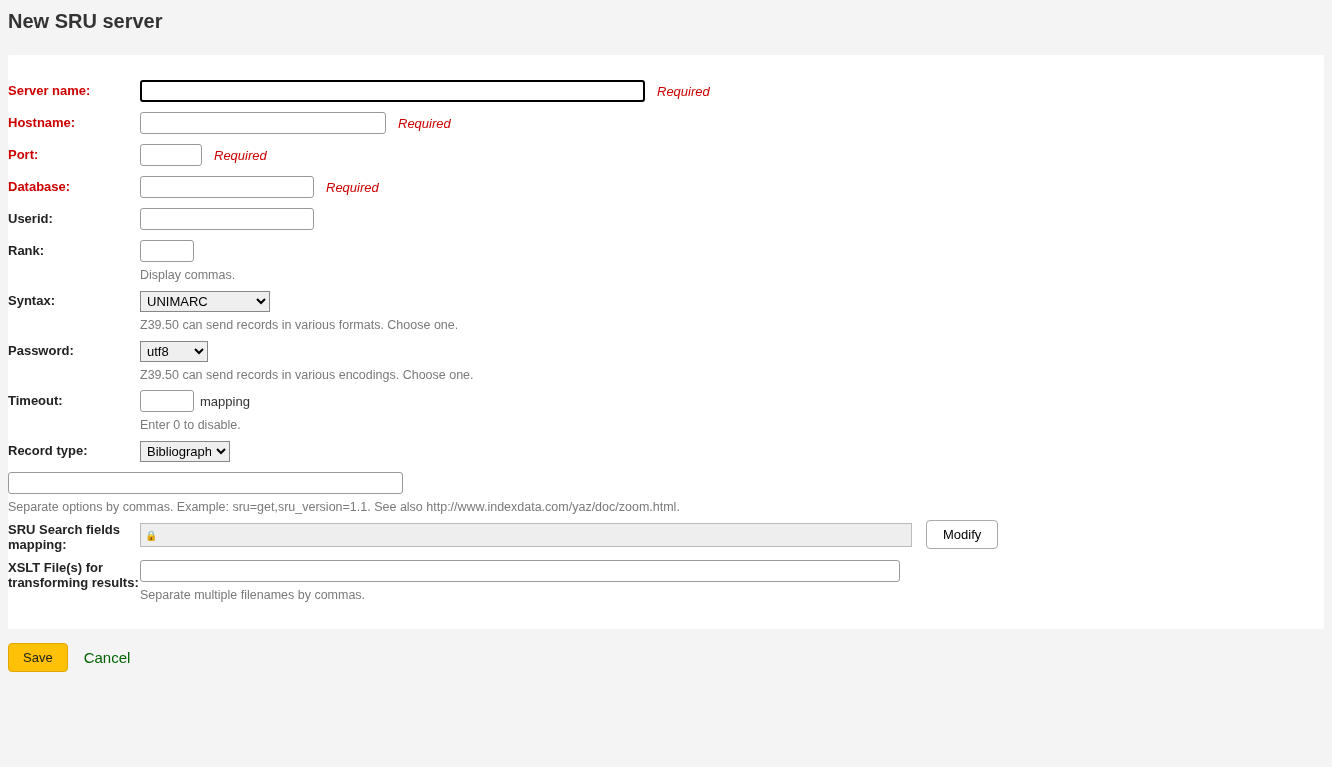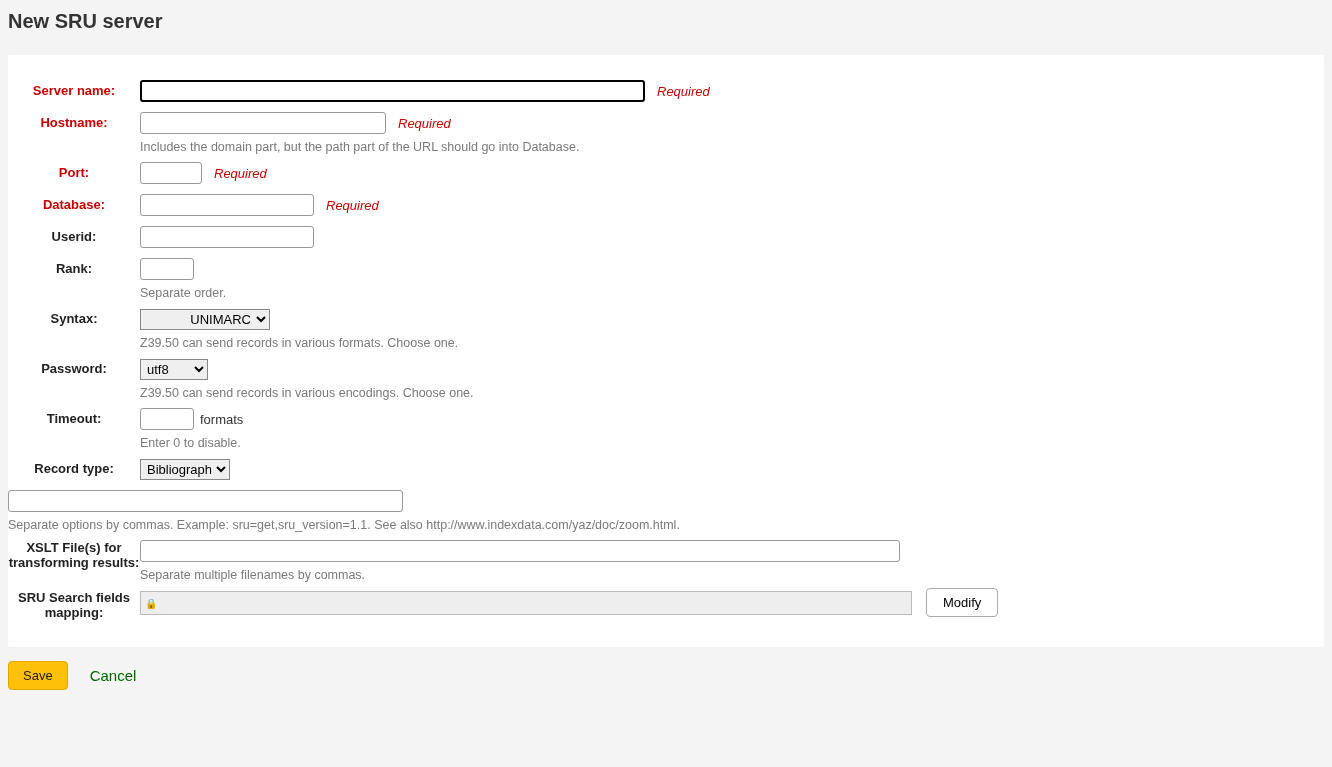--- a/index.html
+++ b/index.html
@@ -27,21 +27,21 @@
       padding: 20px 0 24px 0;
       border-radius: 2px;
     }
     .form-row {
       display: flex;
       align-items: flex-start;
       padding: 3px 0;
     }
     .form-label {
       width: 132px;
-      text-align: center;
+      text-align: left;
       padding-top: 5px;
       font-weight: bold;
       font-size: 13px;
       flex-shrink: 0;
     }
     .form-label.required {
       color: #c00;
     }
     .form-control {
       display: flex;
@@ -92,21 +92,21 @@
       font-size: 10px;
       color: #888;
     }
     select {
       border: 1px solid #888;
       background: #efefef;
       height: 21px;
       font-size: 13px;
       padding: 0 2px;
     }
-    .sel-syntax   { width: 130px; text-align: right; }
+    .sel-syntax   { width: 130px; }
     .sel-encoding { width: 68px; }
     .sel-record   { width: 90px; }
 
     .checkbox-line {
       display: flex;
       align-items: center;
       gap: 8px;
       padding-top: 2px;
     }
     .checkbox-line input[type="checkbox"]{
@@ -119,21 +119,21 @@
       border-radius: 4px;
       padding: 6px 16px;
       font-size: 13px;
       cursor: pointer;
     }
 
     .footer-bar {
       padding: 14px 8px 14px 8px;
       display: flex;
       align-items: center;
-      gap: 22px;
+      gap: 16px;
     }
     .btn-save {
       background: #ffc107;
       border: 1px solid #e0a800;
       border-radius: 4px;
       padding: 6px 14px;
       font-size: 13px;
       color: #222;
       cursor: pointer;
     }
@@ -165,21 +165,20 @@
     </div>
   </div>
 
   <div class="form-row">
     <div class="form-label required">Hostname:</div>
     <div class="form-control">
       <div class="control-line">
         <input type="text" class="w-lg" value="" style="">
         <span class="required-txt">Required</span>
       </div>
-      <div class="hint">Includes the domain part, but the path part of the URL should go into Database.</div>
     </div>
   </div>
 
   <div class="form-row">
     <div class="form-label required">Port:</div>
     <div class="form-control">
       <div class="control-line">
         <input type="text" class="w-sm" value="" style="">
         <span class="required-txt">Required</span>
       </div>
@@ -206,21 +205,21 @@
   </div>
 
 
 
   <div class="form-row">
     <div class="form-label">Rank:</div>
     <div class="form-control">
       <div class="control-line">
         <input type="text" class="w-rank" value="" style="">
       </div>
-      <div class="hint">Separate order.</div>
+      <div class="hint">Display commas.</div>
     </div>
   </div>
 
   <div class="form-row">
     <div class="form-label">Syntax:</div>
     <div class="form-control">
       <div class="control-line">
         <select class="sel-syntax">
           <option>UNIMARC</option>
         </select>
@@ -239,21 +238,21 @@
       </div>
       <div class="hint">Z39.50 can send records in various encodings. Choose one.</div>
     </div>
   </div>
 
   <div class="form-row">
     <div class="form-label">Timeout:</div>
     <div class="form-control">
       <div class="control-line">
         <input type="text" class="w-rank" value="" style="">
-        <span class="inline-text" style="margin-left:-6px">formats</span>
+        <span class="inline-text" style="margin-left:-6px">mapping</span>
       </div>
       <div class="hint">Enter 0 to disable.</div>
     </div>
   </div>
 
   <div class="form-row">
     <div class="form-label">Record type:</div>
     <div class="form-control">
       <div class="control-line">
         <select class="sel-record">
@@ -262,43 +261,43 @@
       </div>
     </div>
   </div>
 
   <div class="form-row">
     <div class="form-control">
       <div class="control-line">
         <input type="text" class="w-sru" value="" style="">
       </div>
       <div class="hint">Separate options by commas. Example: sru=get,sru_version=1.1. See also http://www.indexdata.com/yaz/doc/zoom.html.</div>
-    </div>
-  </div>
-
-  <div class="form-row">
-    <div class="form-label" style="padding-top:2px">XSLT File(s) for transforming results:</div>
-    <div class="form-control">
-      <div class="control-line">
-        <input type="text" class="w-xslt" value="" style="">
-      </div>
-      <div class="hint">Separate multiple filenames by commas.</div>
     </div>
   </div>
 
   <div class="form-row">
     <div class="form-label" style="padding-top:2px">SRU Search fields mapping:</div>
     <div class="form-control">
       <div class="control-line" style="gap:14px">
         <div class="readonly-field w-map">
           <span class="lock-icon">🔒</span>
         </div>
         <button class="btn-modify">Modify</button>
       </div>
     </div>
   </div>
 
+  <div class="form-row">
+    <div class="form-label" style="padding-top:2px">XSLT File(s) for transforming results:</div>
+    <div class="form-control">
+      <div class="control-line">
+        <input type="text" class="w-xslt" value="" style="">
+      </div>
+      <div class="hint">Separate multiple filenames by commas.</div>
+    </div>
+  </div>
+
 </div>
 
 <div class="footer-bar">
   <button class="btn-save">Save</button>
   <a class="btn-cancel-link">Cancel</a>
 </div>
 
 </body></html>

